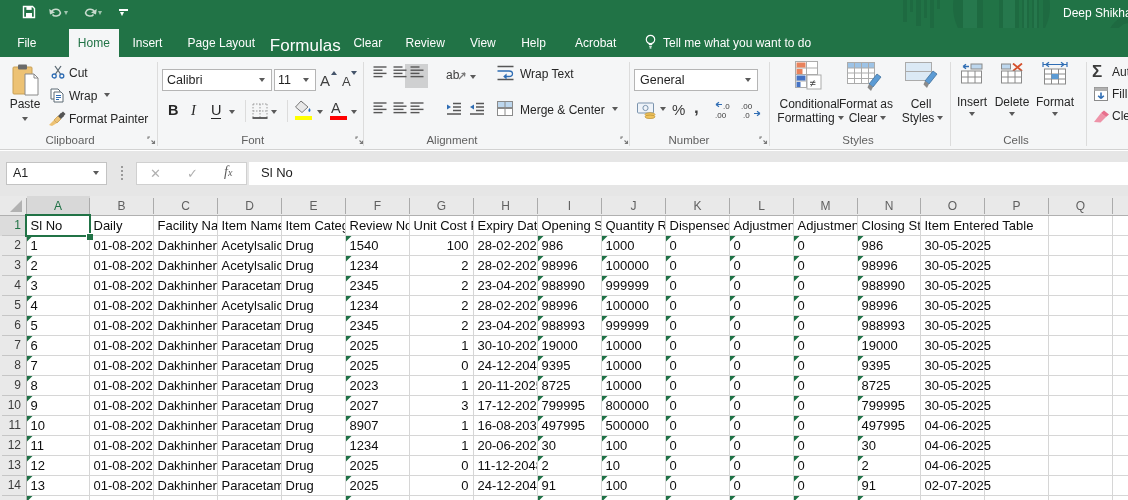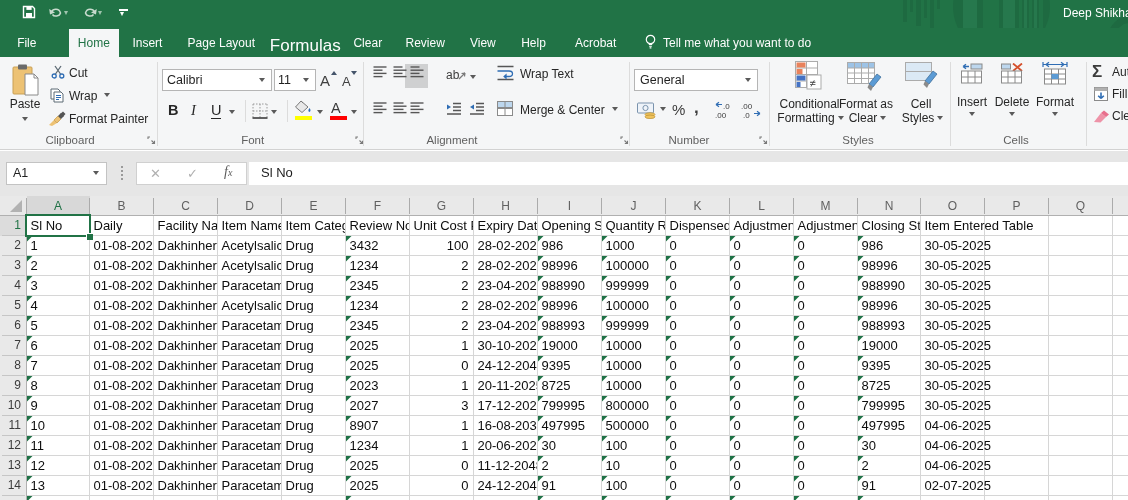--- a/index.html
+++ b/index.html
@@ -439,21 +439,21 @@
 <div class="cell" style="left:729.5px;top:215.5px;width:63.5px;height:20.0px;overflow:hidden;padding-left:4px;">Adjustment In</div>
 <div class="cell" style="left:793.5px;top:215.5px;width:63.5px;height:20.0px;overflow:hidden;padding-left:4px;">Adjustment Out</div>
 <div class="cell" style="left:857.5px;top:215.5px;width:62.5px;height:20.0px;overflow:hidden;padding-left:4px;">Closing Stock</div>
 <div class="cell" style="left:920.5px;top:215.5px;width:63.5px;height:20.0px;overflow:visible;padding-left:4px;">Item Entered Table</div>
 <div class="cell" style="left:26.5px;top:235.5px;width:62.5px;height:20.0px;overflow:hidden;padding-left:4px;">1</div>
 <div class="tri" style="left:26.5px;top:235.5px;"></div>
 <div class="cell" style="left:89.5px;top:235.5px;width:63.5px;height:20.0px;overflow:hidden;padding-left:4px;">01-08-2025</div>
 <div class="cell" style="left:153.5px;top:235.5px;width:63.5px;height:20.0px;overflow:hidden;padding-left:4px;">Dakhinhera CC</div>
 <div class="cell" style="left:217.5px;top:235.5px;width:63.5px;height:20.0px;overflow:hidden;padding-left:4px;">Acetylsalicylic Acid</div>
 <div class="cell" style="left:281.5px;top:235.5px;width:63.5px;height:20.0px;overflow:hidden;padding-left:4px;">Drug</div>
-<div class="cell" style="left:345.5px;top:235.5px;width:63.5px;height:20.0px;overflow:hidden;padding-left:4px;">3432</div>
+<div class="cell" style="left:345.5px;top:235.5px;width:63.5px;height:20.0px;overflow:hidden;padding-left:4px;">1540</div>
 <div class="tri" style="left:345.5px;top:235.5px;"></div>
 <div class="cell" style="left:409.5px;top:235.5px;width:63.5px;height:20.0px;overflow:hidden;padding-right:4.5px;text-align:right;">100</div>
 <div class="cell" style="left:473.5px;top:235.5px;width:63.5px;height:20.0px;overflow:hidden;padding-left:4px;">28-02-2026</div>
 <div class="cell" style="left:537.5px;top:235.5px;width:63.5px;height:20.0px;overflow:hidden;padding-left:4px;">986</div>
 <div class="tri" style="left:537.5px;top:235.5px;"></div>
 <div class="cell" style="left:601.5px;top:235.5px;width:63.5px;height:20.0px;overflow:hidden;padding-left:4px;">1000</div>
 <div class="tri" style="left:601.5px;top:235.5px;"></div>
 <div class="cell" style="left:665.5px;top:235.5px;width:63.5px;height:20.0px;overflow:hidden;padding-left:4px;">0</div>
 <div class="tri" style="left:665.5px;top:235.5px;"></div>
 <div class="cell" style="left:729.5px;top:235.5px;width:63.5px;height:20.0px;overflow:hidden;padding-left:4px;">0</div>

